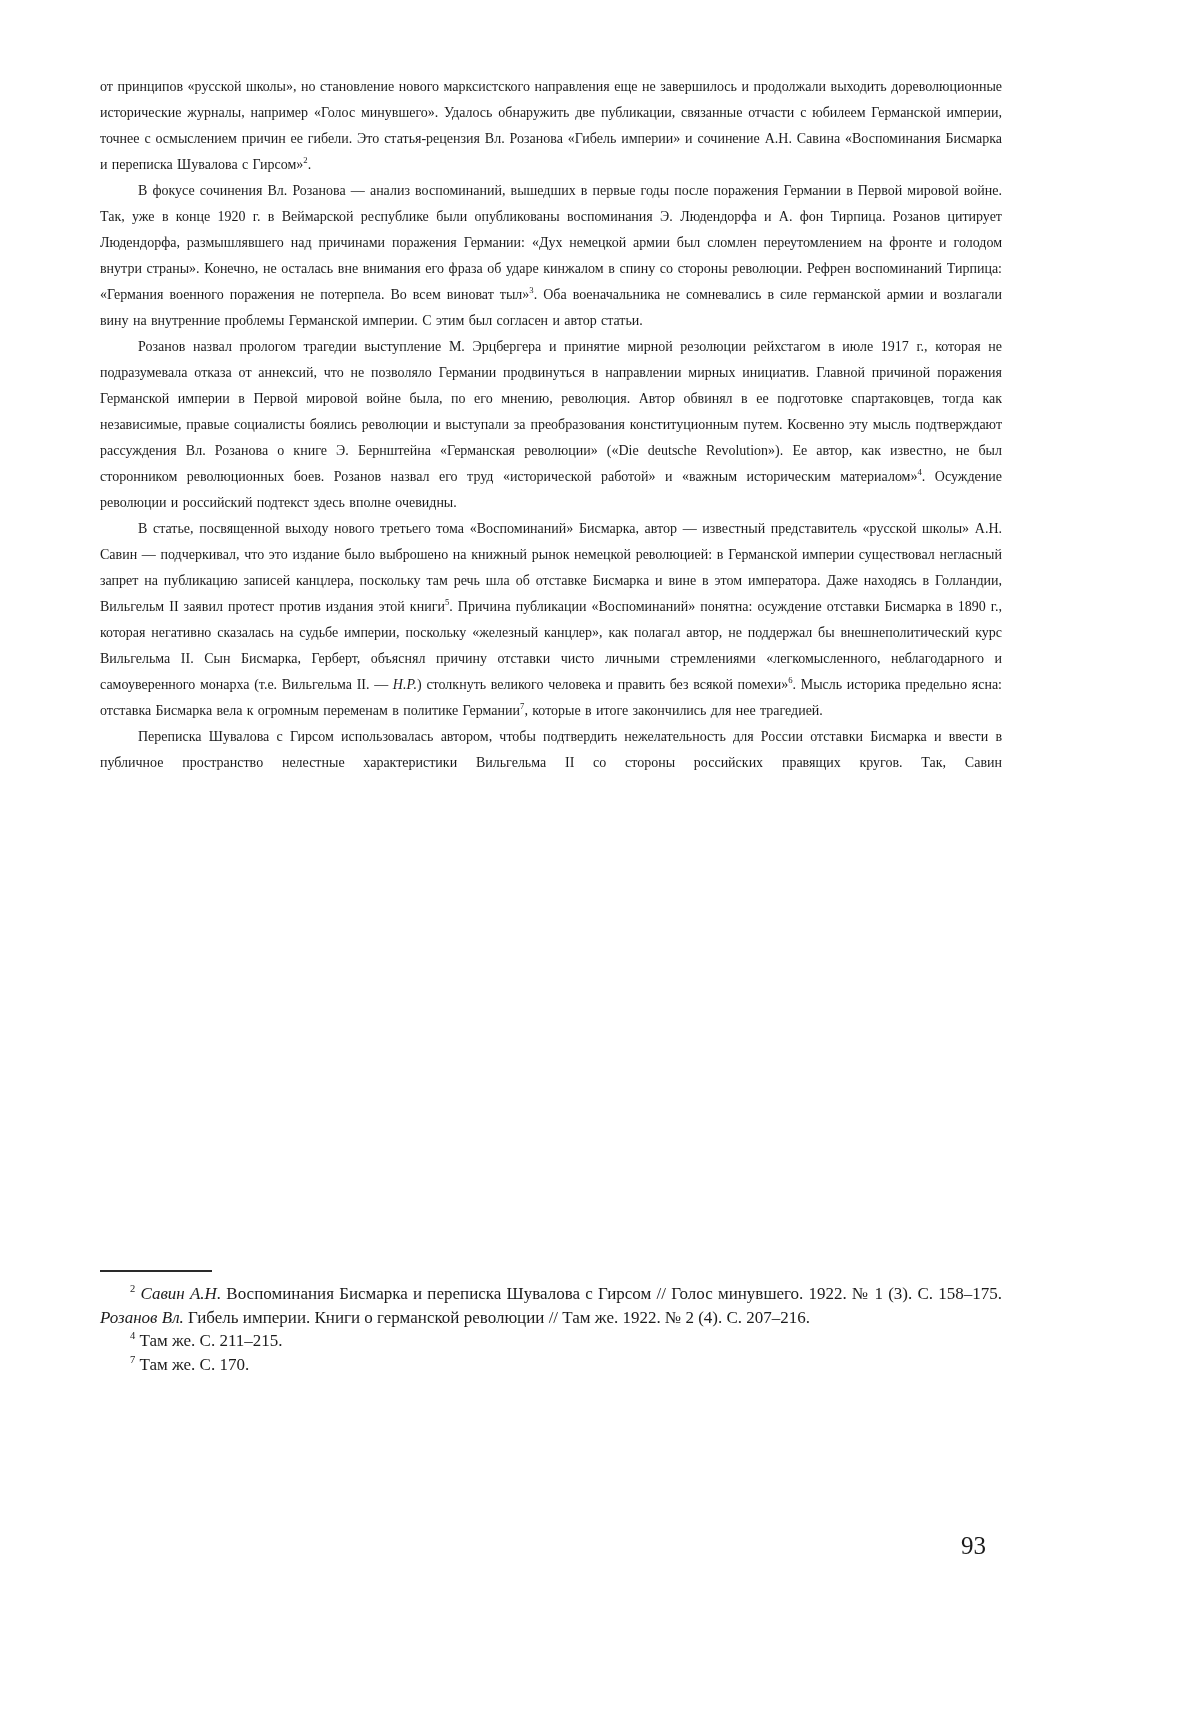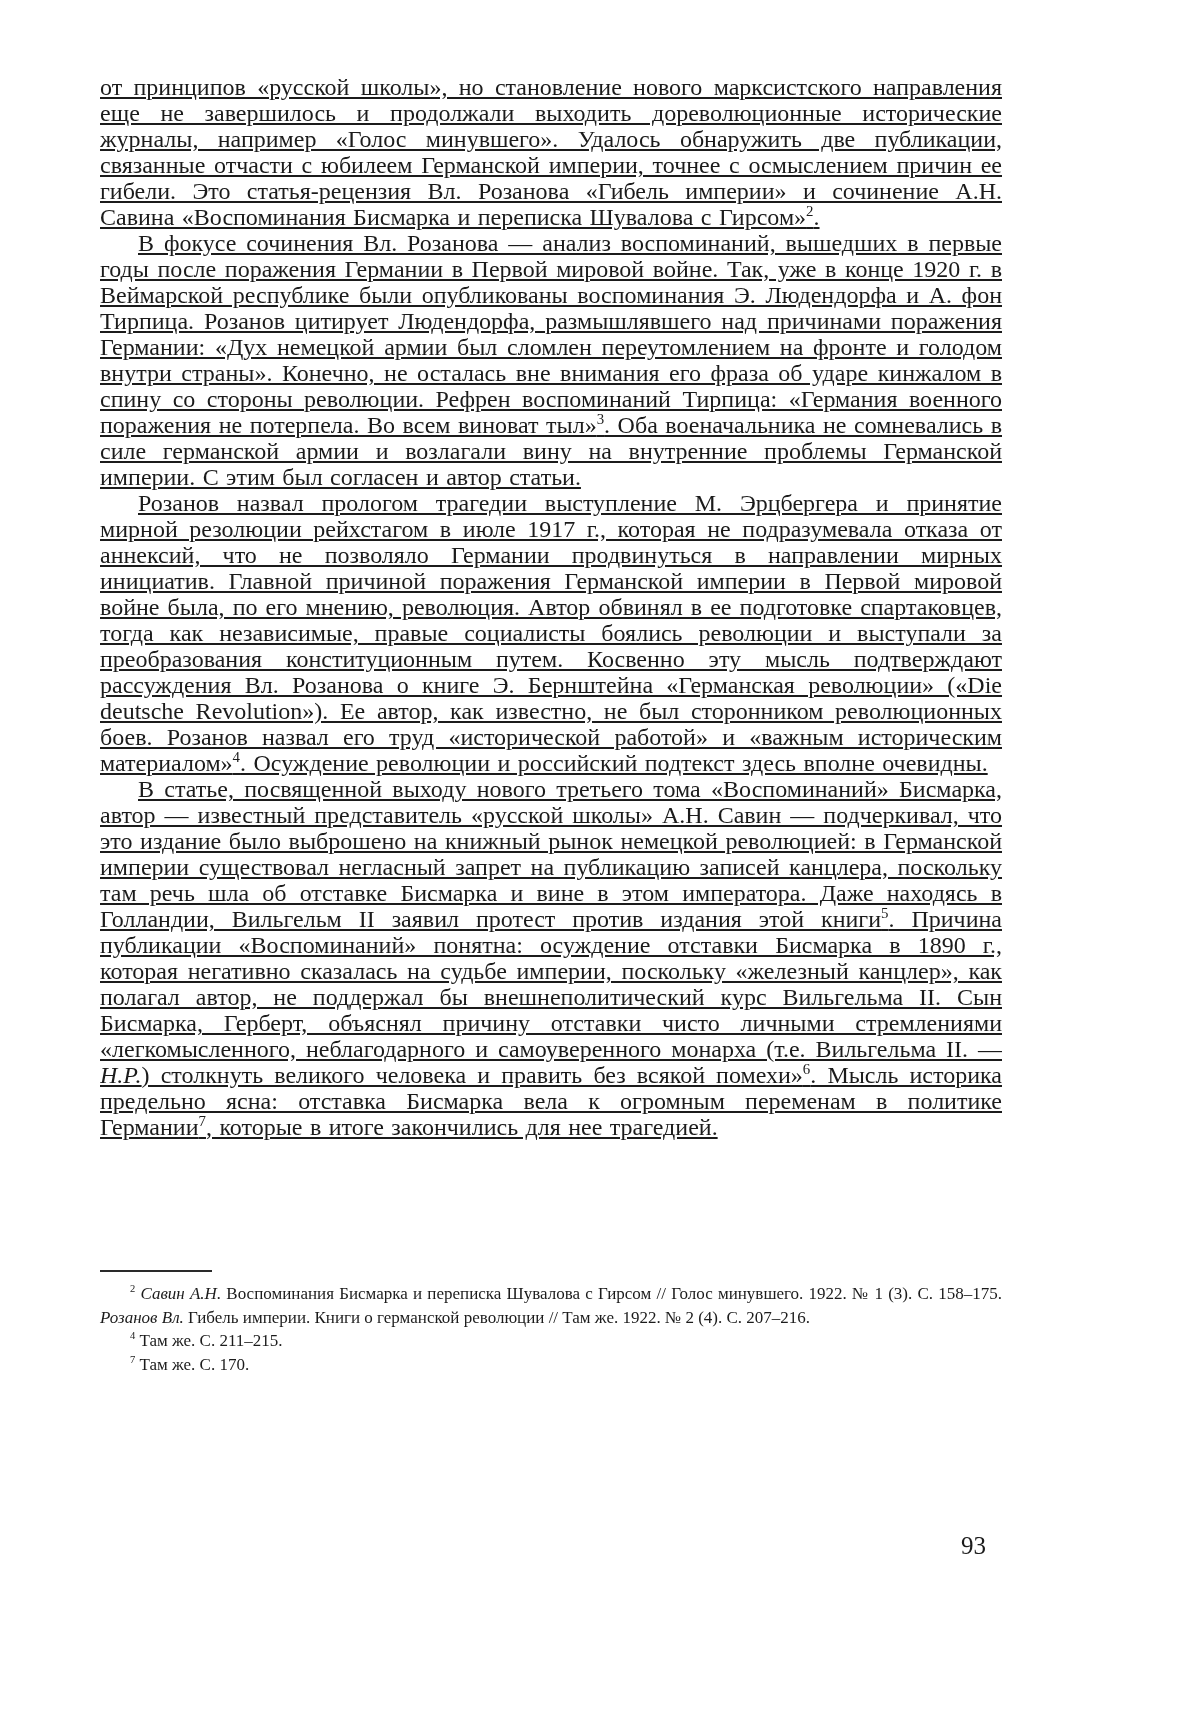--- a/index.html
+++ b/index.html
@@ -35,26 +35,25 @@
   }
   .running-head .title {
     font-weight: bold;
     letter-spacing: 0.2px;
   }
   .body-text {
     max-height: 1122px;
     overflow: hidden;
   }
   .para {
-    font-size: 24px;
+    font-size: 14px;
     line-height: 26px;
     text-align: justify;
     word-spacing: 0.06em;
     hyphens: auto;
-    text-decoration: underline;
     -webkit-hyphens: auto;
   }
   .para.indent { text-indent: 38px; }
   .para.justify-last { text-align-last: justify; }
   sup { font-size: 0.62em; line-height: 0; }
   .it { font-style: italic; margin-top: 20px; }
   .footnote-block {
     position: absolute;
     left: 0;
     top: 1196px;
@@ -86,20 +85,21 @@
 <body>
 
 <div class="page">
 
 
   <main class="body-text">
     <p class="para no-indent"><span>от принципов «русской школы», но становление нового марксистского направления еще не завершилось и продолжали выходить дореволюционные исторические журналы, например «Голос минувшего». Удалось обнаружить две публикации, связанные отчасти с юбилеем Германской империи, точнее с осмыслением причин ее гибели. Это статья-рецензия Вл. Розанова «Гибель империи» и сочинение А.Н. Савина «Воспоминания Бисмарка и переписка Шувалова с Гирсом»</span><sup>2</sup><span>.</span></p>
     <p class="para indent"><span>В фокусе сочинения Вл. Розанова — анализ воспоминаний, вышедших в первые годы после поражения Германии в Первой мировой войне. Так, уже в конце 1920 г. в Веймарской республике были опубликованы воспоминания Э. Людендорфа и А. фон Тирпица. Розанов цитирует Людендорфа, размышлявшего над причинами поражения Германии: «Дух немецкой армии был сломлен переутомлением на фронте и голодом внутри страны». Конечно, не осталась вне внимания его фраза об ударе кинжалом в спину со стороны революции. Рефрен воспоминаний Тирпица: «Германия военного поражения не потерпела. Во всем виноват тыл»</span><sup>3</sup><span>. Оба военачальника не сомневались в силе германской армии и возлагали вину на внутренние проблемы Германской империи. С этим был согласен и автор статьи.</span></p>
     <p class="para indent"><span>Розанов назвал прологом трагедии выступление М. Эрцбергера и принятие мирной резолюции рейхстагом в июле 1917 г., которая не подразумевала отказа от аннексий, что не позволяло Германии продвинуться в направлении мирных инициатив. Главной причиной поражения Германской империи в Первой мировой войне была, по его мнению, революция. Автор обвинял в ее подготовке спартаковцев, тогда как независимые, правые социалисты боялись революции и выступали за преобразования конституционным путем. Косвенно эту мысль подтверждают рассуждения Вл. Розанова о книге Э. Бернштейна «Германская революции» («Die deutsche Revolution»). Ее автор, как известно, не был сторонником революционных боев. Розанов назвал его труд «исторической работой» и «важным историческим материалом»</span><sup>4</sup><span>. Осуждение революции и российский подтекст здесь вполне очевидны.</span></p>
     <p class="para indent"><span>В статье, посвященной выходу нового третьего тома «Воспоминаний» Бисмарка, автор — известный представитель «русской школы» А.Н. Савин — подчеркивал, что это издание было выброшено на книжный рынок немецкой революцией: в Германской империи существовал негласный запрет на публикацию записей канцлера, поскольку там речь шла об отставке Бисмарка и вине в этом императора. Даже находясь в Голландии, Вильгельм II заявил протест против издания этой книги</span><sup>5</sup><span>. Причина публикации «Воспоминаний» понятна: осуждение отставки Бисмарка в 1890 г., которая негативно сказалась на судьбе империи, поскольку «железный канцлер», как полагал автор, не поддержал бы внешнеполитический курс Вильгельма II. Сын Бисмарка, Герберт, объяснял причину отставки чисто личными стремлениями «легкомысленного, неблагодарного и самоуверенного монарха (т.е. Вильгельма II. — </span><span class="it">Н.Р.</span><span>) столкнуть великого человека и править без всякой помехи»</span><sup>6</sup><span>. Мысль историка предельно ясна: отставка Бисмарка вела к огромным переменам в политике Германии</span><sup>7</sup><span>, которые в итоге закончились для нее трагедией.</span></p>
+    <p class="para indent justify-last"><span>Переписка Шувалова с Гирсом использовалась автором, чтобы подтвердить нежелательность для России отставки Бисмарка и ввести в публичное пространство нелестные характеристики Вильгельма II со стороны российских правящих кругов. Так, Савин</span></p>
   </main>
 
   <div class="footnote-block">
     <div class="footnote-rule"></div>
     <section class="footnotes">
       <p class="footnote"><sup>2</sup><span> </span><span class="it">Савин А.Н.</span><span> Воспоминания Бисмарка и переписка Шувалова с Гирсом // Голос минувшего. 1922. № 1 (3). С. 158–175. </span><span class="it">Розанов Вл.</span><span> Гибель империи. Книги о германской революции // Там же. 1922. № 2 (4). С. 207–216.</span></p>
       <p class="footnote"><sup>4</sup><span> Там же. С. 211–215.</span></p>
       <p class="footnote"><sup>7</sup><span> Там же. С. 170.</span></p>
     </section>
   </div>

